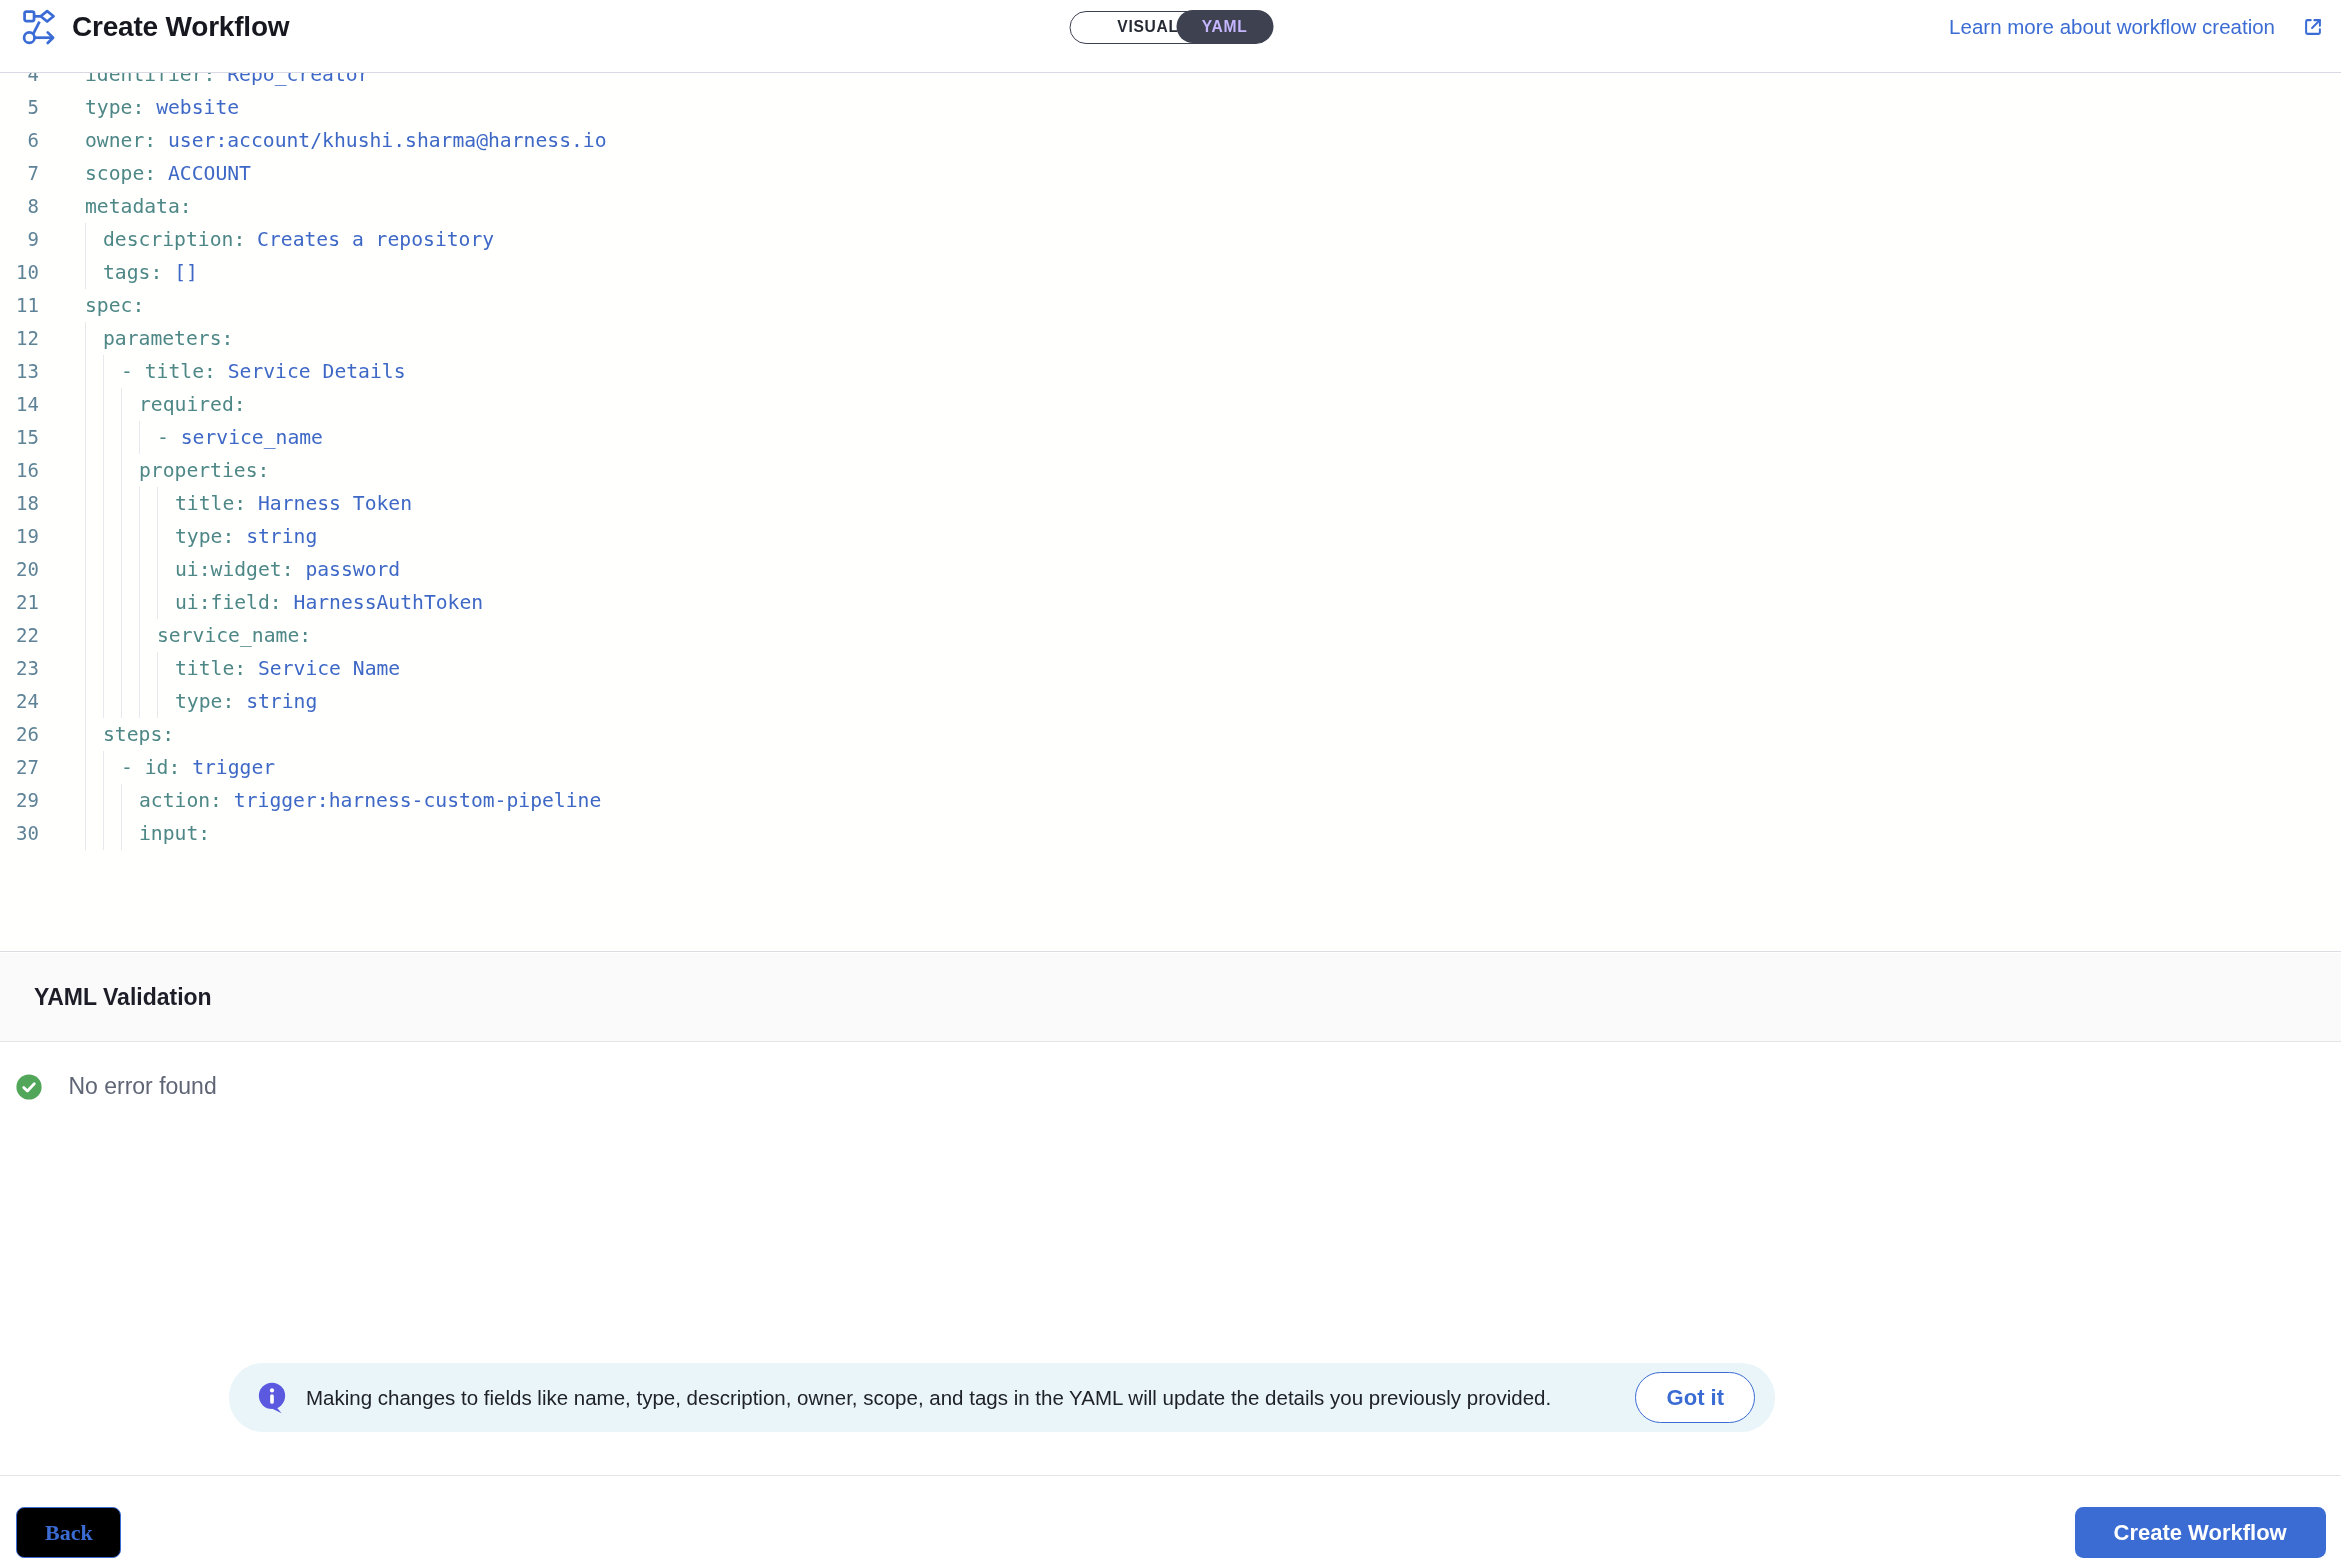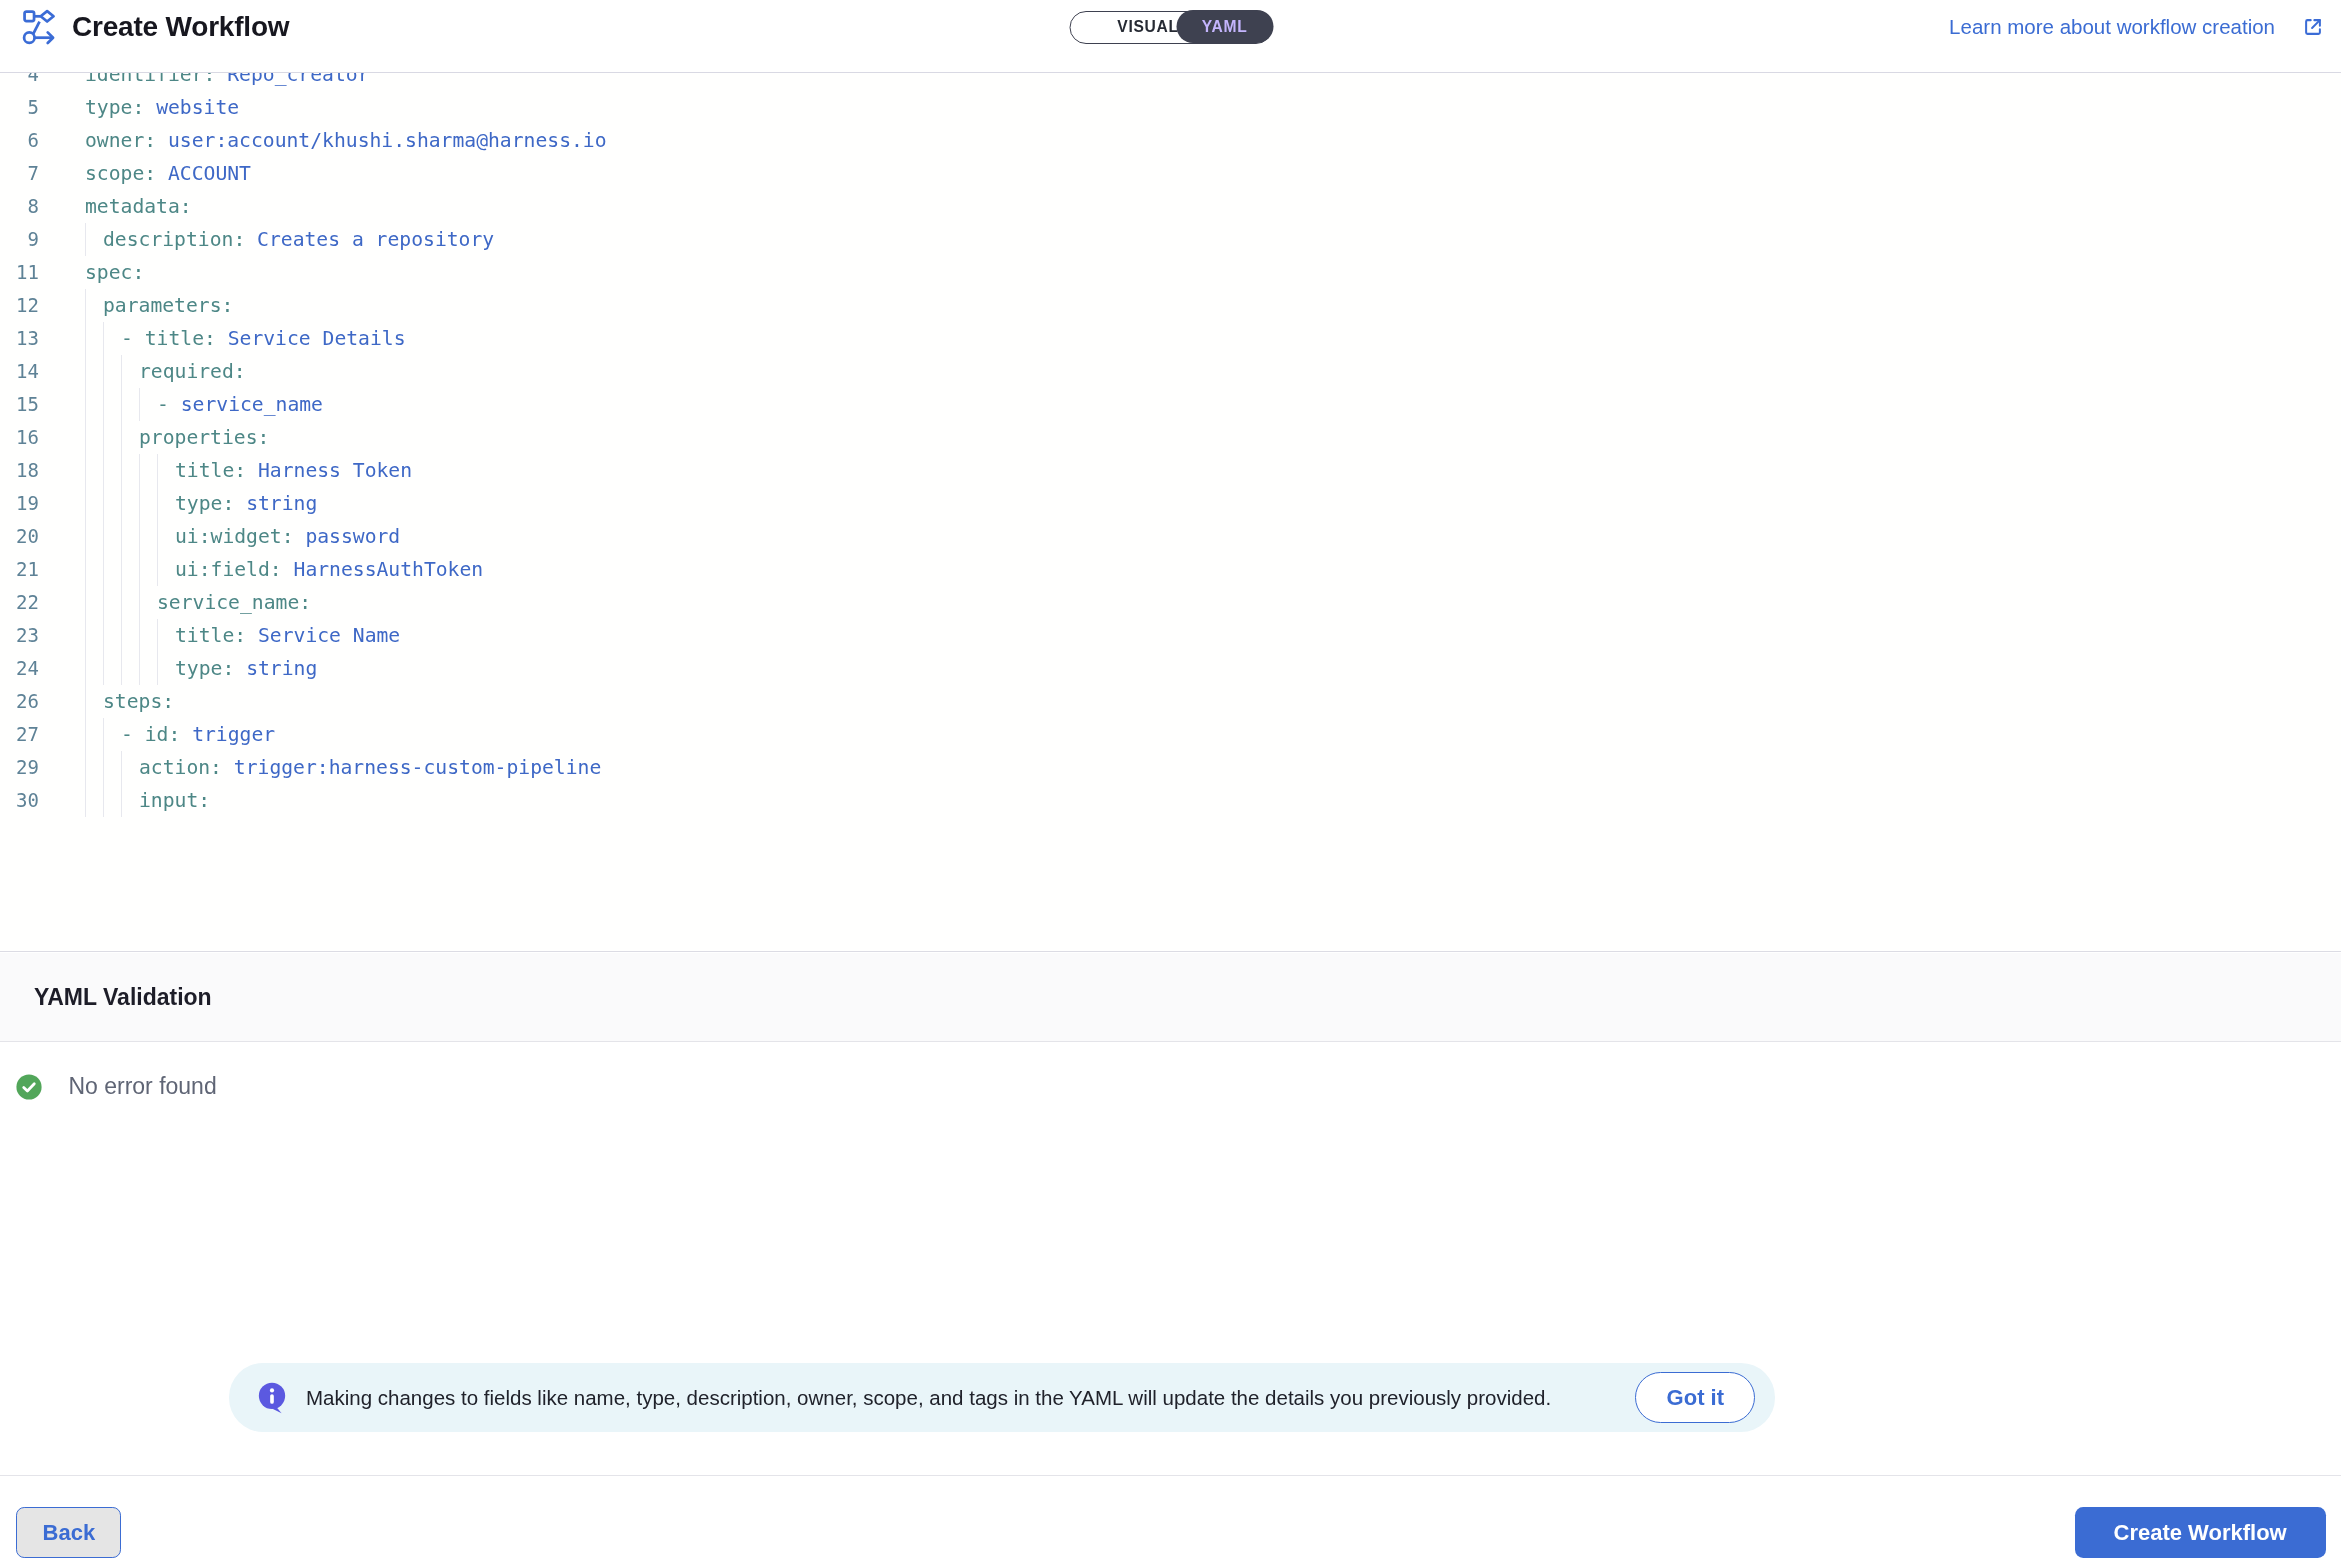--- a/index.html
+++ b/index.html
@@ -56,23 +56,23 @@
     display:flex; align-items:center; padding:0 19.7px 0 26px; gap:17px; }
   .banner-text { flex:1; font-size:20.5px; color:#20222b; }
   .gotit-btn { flex:none; width:120px; height:51px; background:#fff;
     border:1.6px solid var(--accent); border-radius:819px; color:var(--accent);
     font-size:22px; font-weight:700; font-family:"Liberation Sans",sans-serif; cursor:pointer; }
 
   
   .footer { position:absolute; top:1475px; left:0; right:0; bottom:0;
     background:#fff; border-top:0.8px solid #e4e4e9; }
   .back-btn { position:absolute; left:16.4px; top:31px; width:105px; height:51px;
-    background:#e5e5e5; border:1.6px solid var(--accent); border-radius:8.2px;
+    background:#000000; border:1.6px solid var(--accent); border-radius:8.2px;
     color:var(--accent); font-size:22px; font-weight:700;
-    font-family:Liberation Sans, sans-serif; cursor:pointer; }
+    font-family:Liberation Serif, serif; cursor:pointer; }
   .create-btn { position:absolute; right:16.4px; top:31px; width:251px; height:51px;
     background:var(--accent); border:none; border-radius:8.2px;
     color:#fff; font-size:22px; font-weight:700;
     font-family:"Liberation Sans",sans-serif; cursor:pointer; }
 </style>
 </head>
 <body>
 
 <div class="page" style="--accent: #3b6cd3; --key-color: #4d8786; --val-color: #3e68c6; --toggle-dark: #3e4150; --banner-bg: #e9f5f9;">
 
@@ -125,20 +125,24 @@
         </div>
         <div class="eline">
           <span class="num">8</span>
           <span class="code"><span class="tk">metadata:</span></span>
         </div>
         <div class="eline">
           <span class="num">9</span>
           <span class="code"><span class="ind"></span><span class="tk">description: </span><span class="tv">Creates a repository</span></span>
         </div>
         <div class="eline">
+          <span class="num">10</span>
+          <span class="code"><span class="ind"></span><span class="tk">tags: </span><span class="tv">[]</span></span>
+        </div>
+        <div class="eline">
           <span class="num">11</span>
           <span class="code"><span class="tk">spec:</span></span>
         </div>
         <div class="eline">
           <span class="num">12</span>
           <span class="code"><span class="ind"></span><span class="tk">parameters:</span></span>
         </div>
         <div class="eline">
           <span class="num">13</span>
           <span class="code"><span class="ind"></span><span class="ind"></span><span class="td">- </span><span class="tk">title: </span><span class="tv">Service Details</span></span>

